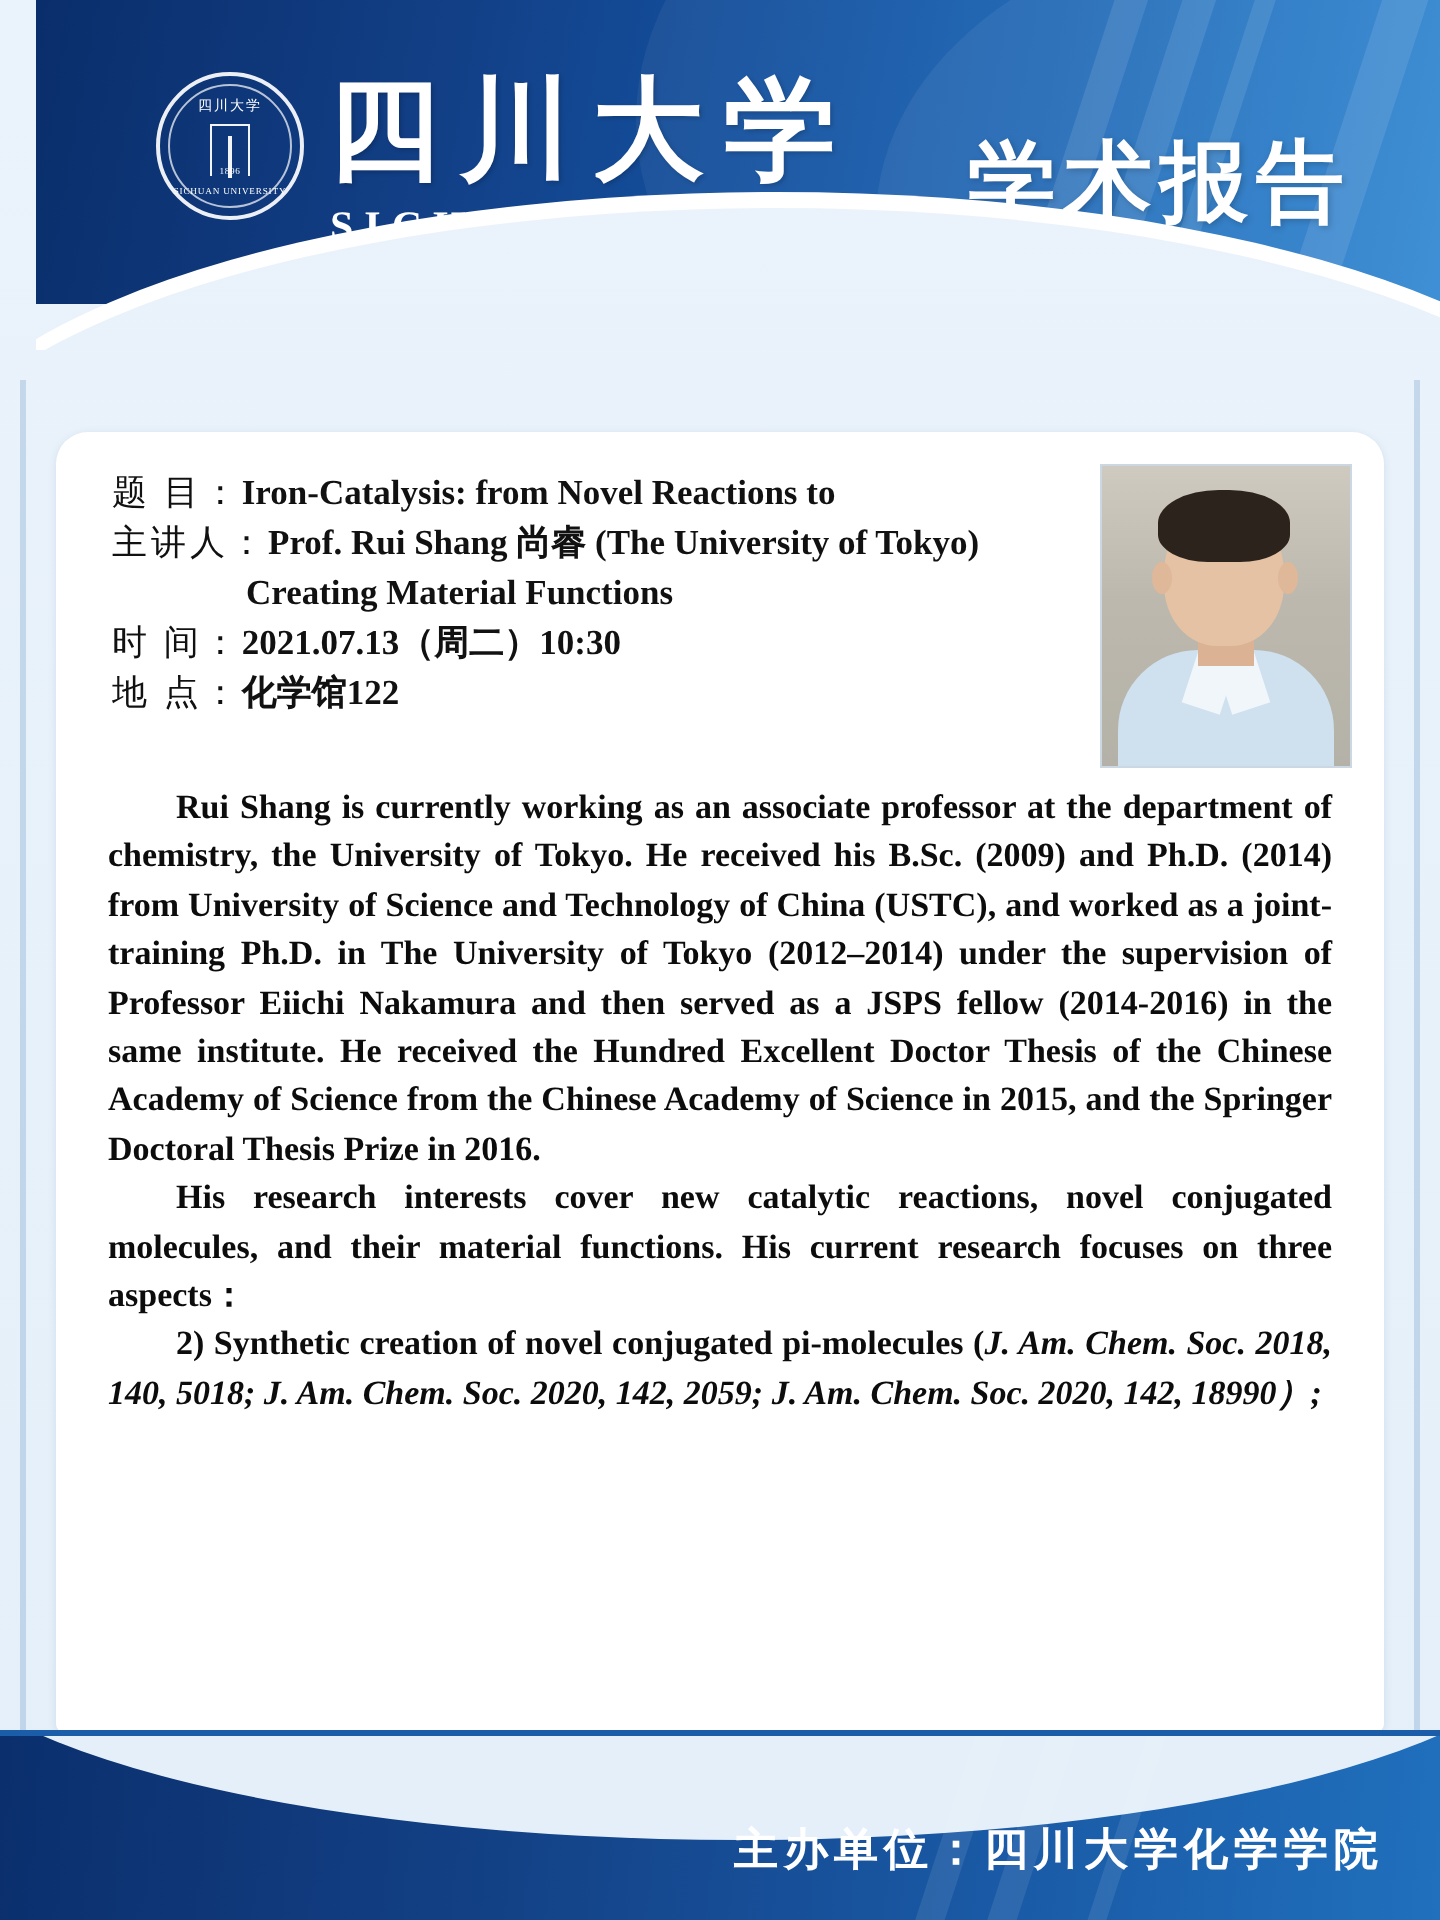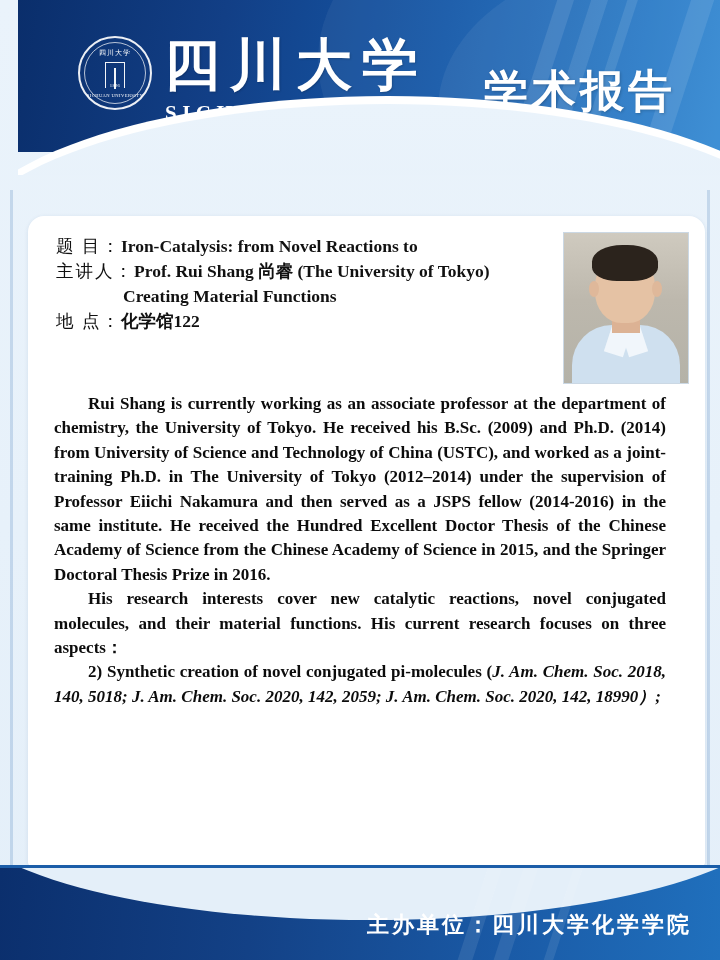--- a/index.html
+++ b/index.html
@@ -180,21 +180,20 @@
 
   
   .card {
     position: absolute;
     left: 28px; top: 216px;
     width: 664px;
     height: 650px;
     background: #ffffff;
     border-radius: 16px 16px 4px 4px;
     box-shadow: 0 1px 4px rgba(20,60,110,0.10);
-    padding-left: 13px;
   }
 
   .info {
     position: absolute;
     left: 28px; top: 18px;
     width: 520px;
     font-size: 17.5px;
     line-height: 25px;
     color: #111111;
   }
@@ -373,20 +372,23 @@
   <div class="card">
 
     <div class="info">
       <div class="info-row">
         <span class="info-label">题 目：</span><span class="info-val">Iron-Catalysis: from Novel Reactions to</span>
       </div>
       <div class="info-row">
         <span class="info-label">主讲人：</span><span class="info-val">Prof. Rui Shang 尚睿 (The University of Tokyo)</span>
       </div>
       <div class="info-row info-title-line2">Creating Material Functions</div>
+      <div class="info-row">
+        <span class="info-label">时 间：</span><span class="info-val">2021.07.13（周二）10:30</span>
+      </div>
       <div class="info-row">
         <span class="info-label">地 点：</span><span class="info-val">化学馆122</span>
       </div>
     </div>
 
     <div class="photo">
       <div class="ph-body"></div>
       <div class="ph-collar-l"></div>
       <div class="ph-collar-r"></div>
       <div class="ph-neck"></div>

